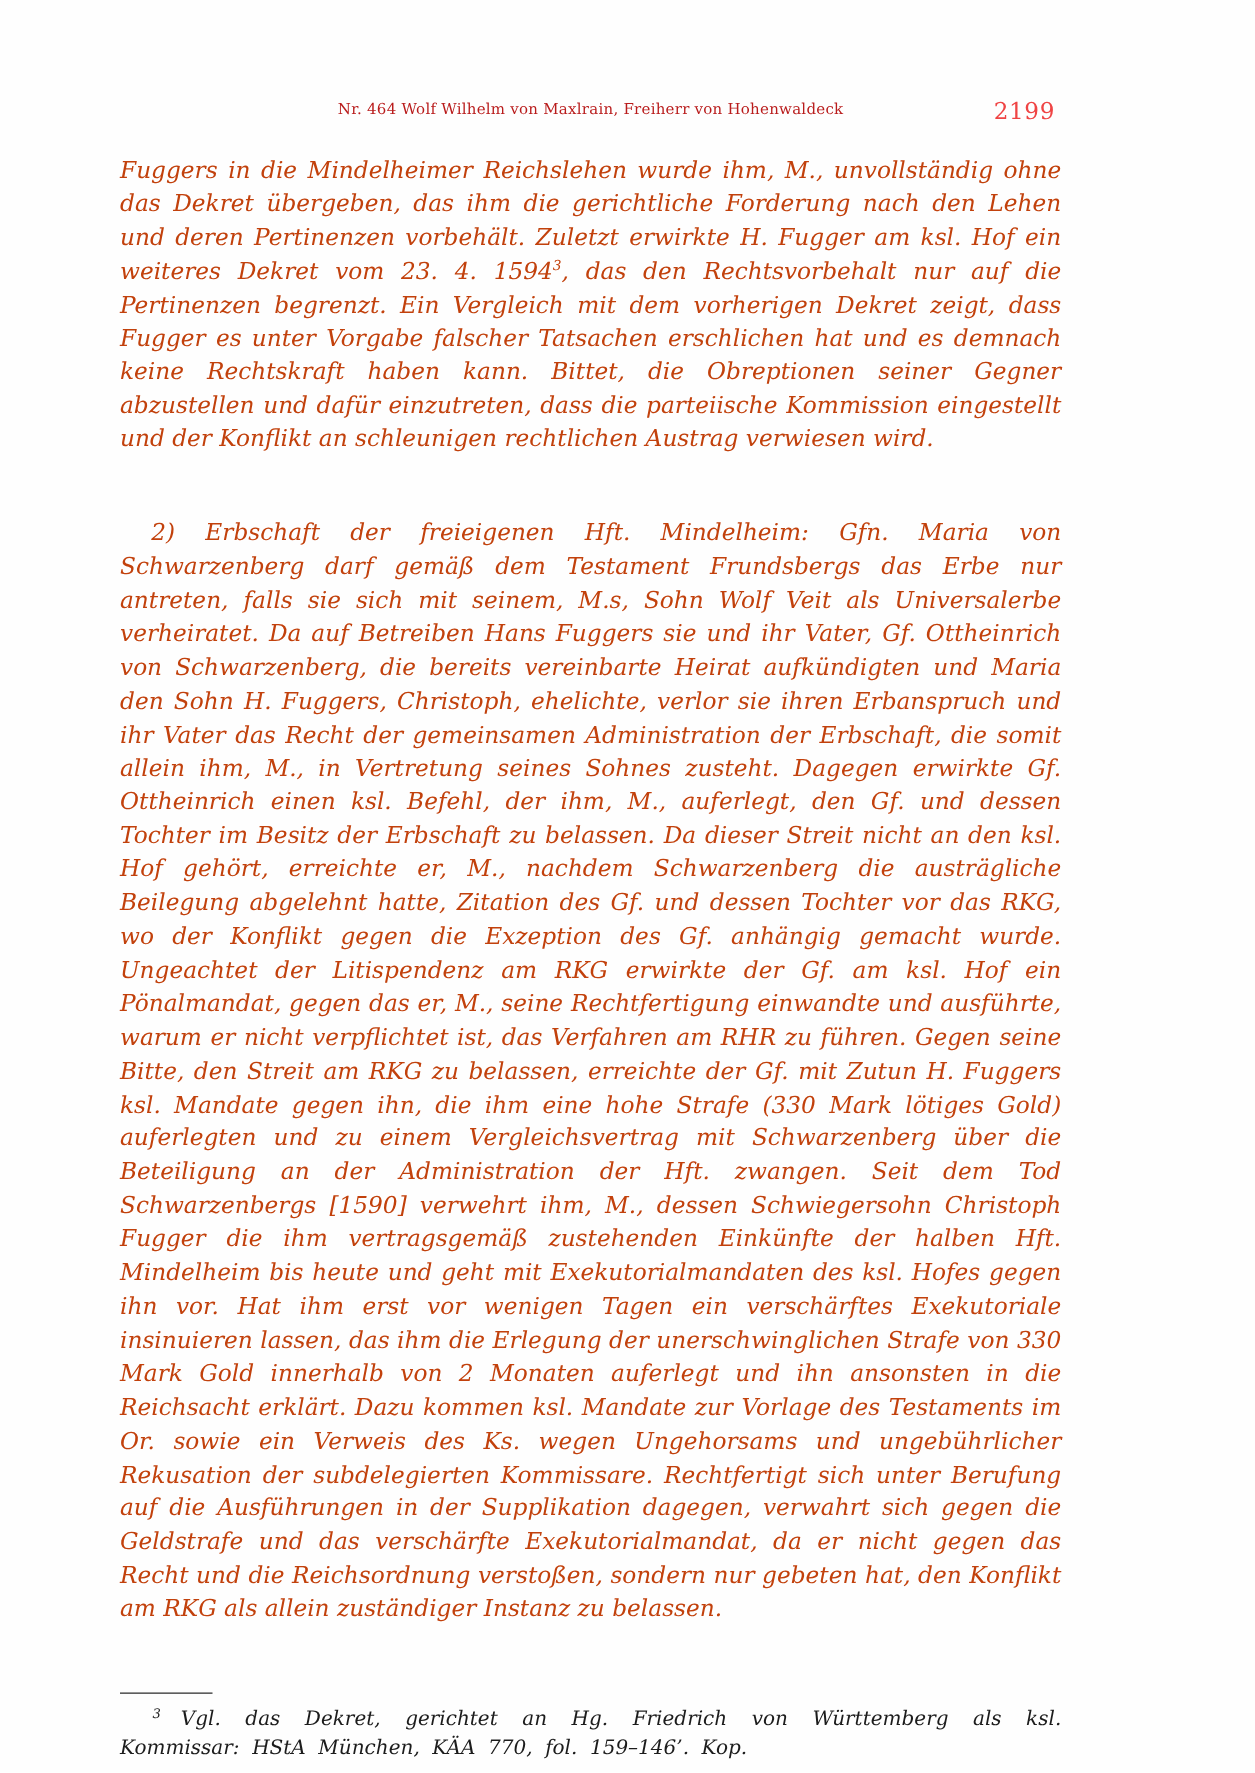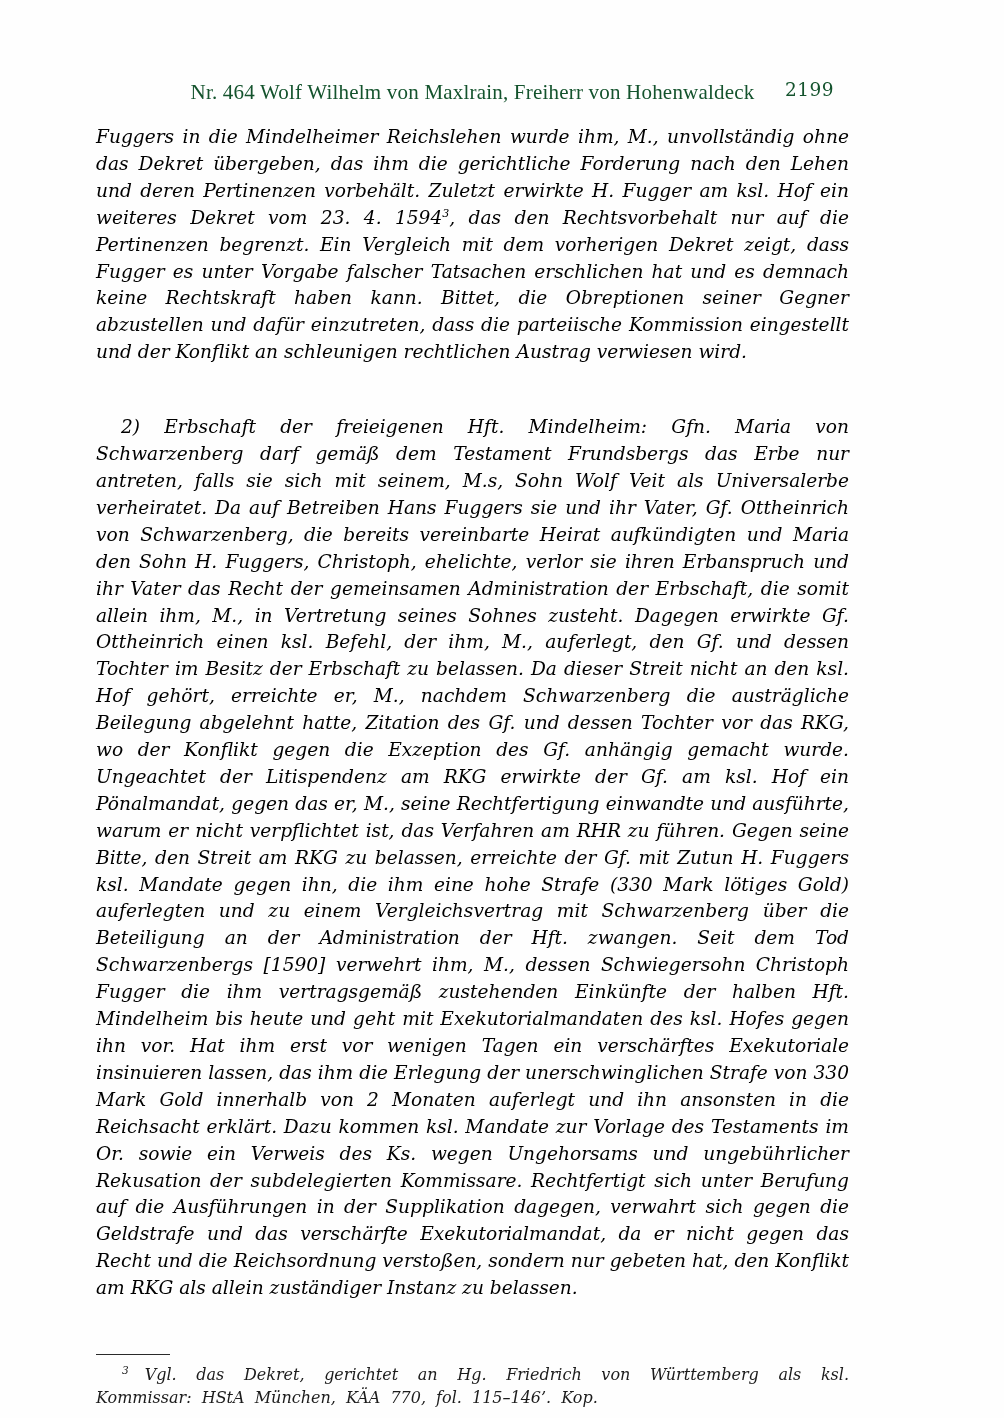--- a/index.html
+++ b/index.html
@@ -24,40 +24,39 @@
     width: 753px;
   }
   .running-header {
     position: relative;
     height: 28px;
     font-style: normal;
   }
   .header-title {
     display: block;
     text-align: center;
-    font-size: 21px;
+    font-size: 12px;
     letter-spacing: 0.2px;
-    color: #14532d;
-    font-family: Liberation Serif, serif;
+    color: #b91c1c;
   }
   .page-number {
     position: absolute;
-    right: 15px;
+    right: 5px;
     top: -1px;
     font-size: 18.5px;
     letter-spacing: 0.5px;
-    color: #14532d;
+    color: #ef4444;
   }
   .body-text {
     margin-top: 16px;
     font-style: italic;
     font-size: 18.6px;
     line-height: 26.9px;
     text-align: justify;
-    color: #000000;
+    color: #c2410c;
   }
   .para {
     margin: 0;
     padding: 0;
   }
   .para.indent {
     text-indent: 25px;
     margin-top: 48px;
   }
   .note-ref {
@@ -104,17 +103,17 @@
       <span class="page-number">2199</span>
     </div>
 
     <div class="body-text">
       <p class="para"><span>Fuggers in die Mindelheimer Reichslehen wurde ihm, M., unvollständig ohne das Dekret übergeben, das ihm die gerichtliche Forderung nach den Lehen und deren Pertinenzen vorbehält. Zuletzt erwirkte H. Fugger am ksl. Hof ein weiteres Dekret vom 23. 4. 1594</span><sup class="note-ref">3</sup><span>, das den Rechtsvorbehalt nur auf die Pertinenzen begrenzt. Ein Vergleich mit dem vorherigen Dekret zeigt, dass Fugger es unter Vorgabe falscher Tatsachen erschlichen hat und es demnach keine Rechtskraft haben kann. Bittet, die Obreptionen seiner Gegner abzustellen und dafür einzutreten, dass die parteiische Kommission eingestellt und der Konflikt an schleunigen rechtlichen Austrag verwiesen wird.</span></p>
       <p class="para indent">2) Erbschaft der freieigenen Hft. Mindelheim: Gfn. Maria von Schwarzenberg darf gemäß dem Testament Frundsbergs das Erbe nur antreten, falls sie sich mit seinem, M.s, Sohn Wolf Veit als Universalerbe verheiratet. Da auf Betreiben Hans Fuggers sie und ihr Vater, Gf. Ottheinrich von Schwarzenberg, die bereits vereinbarte Heirat aufkündigten und Maria den Sohn H. Fuggers, Christoph, ehelichte, verlor sie ihren Erbanspruch und ihr Vater das Recht der gemeinsamen Administration der Erbschaft, die somit allein ihm, M., in Vertretung seines Sohnes zusteht. Dagegen erwirkte Gf. Ottheinrich einen ksl. Befehl, der ihm, M., auferlegt, den Gf. und dessen Tochter im Besitz der Erbschaft zu belassen. Da dieser Streit nicht an den ksl. Hof gehört, erreichte er, M., nachdem Schwarzenberg die austrägliche Beilegung abgelehnt hatte, Zitation des Gf. und dessen Tochter vor das RKG, wo der Konflikt gegen die Exzeption des Gf. anhängig gemacht wurde. Ungeachtet der Litispendenz am RKG erwirkte der Gf. am ksl. Hof ein Pönalmandat, gegen das er, M., seine Rechtfertigung einwandte und ausführte, warum er nicht verpflichtet ist, das Verfahren am RHR zu führen. Gegen seine Bitte, den Streit am RKG zu belassen, erreichte der Gf. mit Zutun H. Fuggers ksl. Mandate gegen ihn, die ihm eine hohe Strafe (330 Mark lötiges Gold) auferlegten und zu einem Vergleichsvertrag mit Schwarzenberg über die Beteiligung an der Administration der Hft. zwangen. Seit dem Tod Schwarzenbergs [1590] verwehrt ihm, M., dessen Schwiegersohn Christoph Fugger die ihm vertragsgemäß zustehenden Einkünfte der halben Hft. Mindelheim bis heute und geht mit Exekutorialmandaten des ksl. Hofes gegen ihn vor. Hat ihm erst vor wenigen Tagen ein verschärftes Exekutoriale insinuieren lassen, das ihm die Erlegung der unerschwinglichen Strafe von 330 Mark Gold innerhalb von 2 Monaten auferlegt und ihn ansonsten in die Reichsacht erklärt. Dazu kommen ksl. Mandate zur Vorlage des Testaments im Or. sowie ein Verweis des Ks. wegen Ungehorsams und ungebührlicher Rekusation der subdelegierten Kommissare. Rechtfertigt sich unter Berufung auf die Ausführungen in der Supplikation dagegen, verwahrt sich gegen die Geldstrafe und das verschärfte Exekutorialmandat, da er nicht gegen das Recht und die Reichsordnung verstoßen, sondern nur gebeten hat, den Konflikt am RKG als allein zuständiger Instanz zu belassen.</p>
     </div>
 
     <div class="footnote-block">
       <div class="footnote-rule"></div>
-      <p class="footnote-para"><sup class="footnote-marker">3</sup><span>Vgl. das Dekret, gerichtet an Hg. Friedrich von Württemberg als ksl. Kommissar: HStA München, KÄA 770, fol. 115–146’. Kop.</span></p>
+      <p class="footnote-para"><sup class="footnote-marker">3</sup><span>Vgl. das Dekret, gerichtet an Hg. Friedrich von Württemberg als ksl. Kommissar: HStA München, KÄA 770, fol. 159–146’. Kop.</span></p>
     </div>
 
   </div>
 </div>
 
 </body></html>

